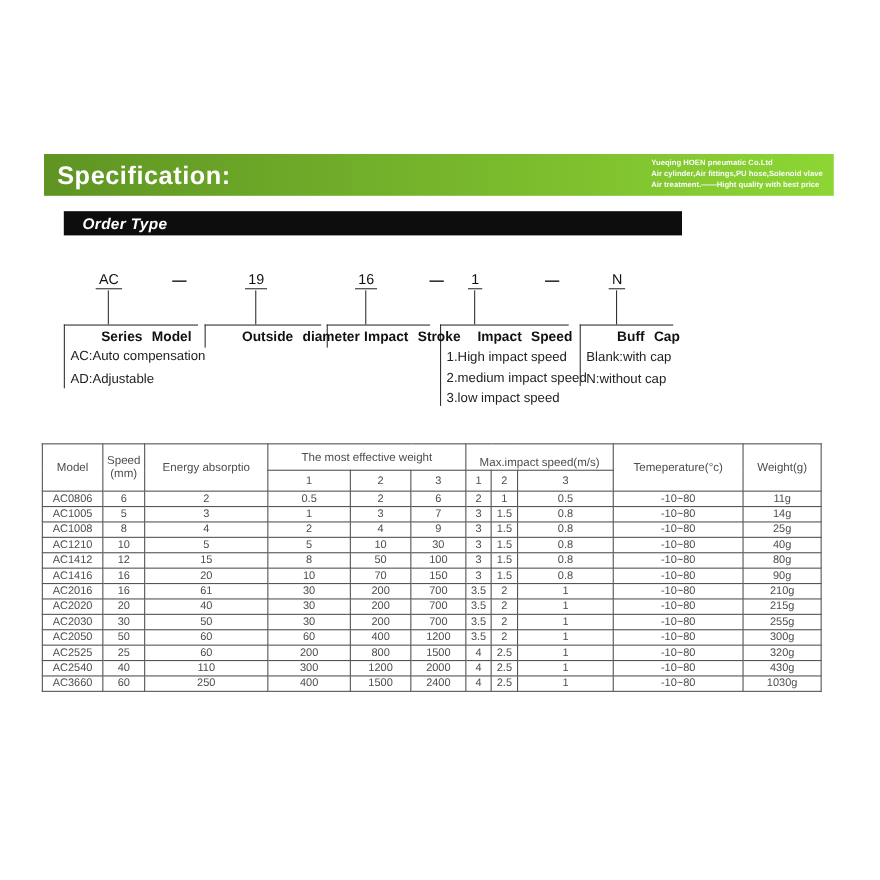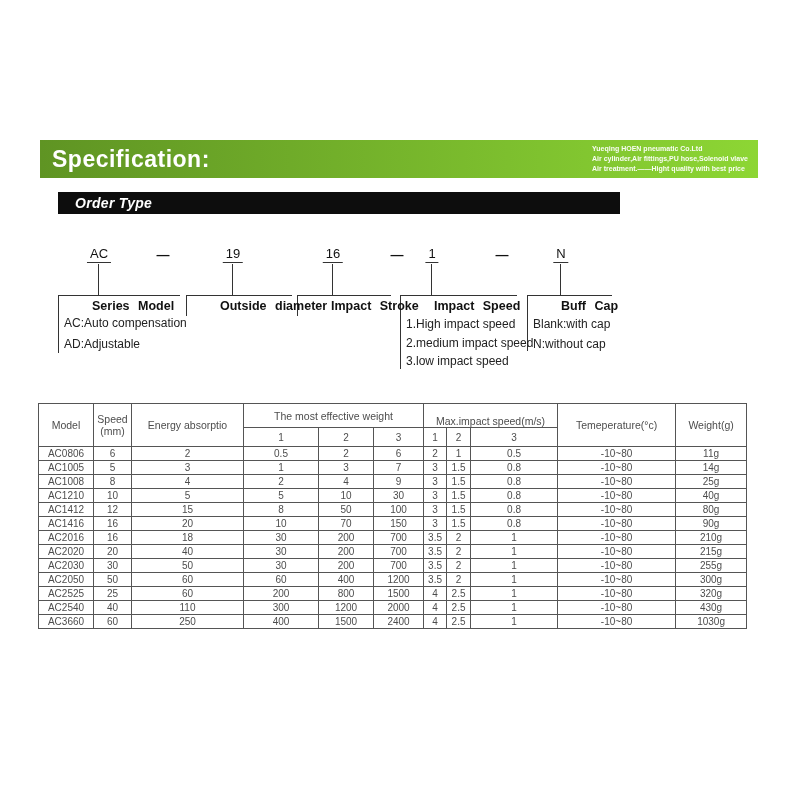--- a/index.html
+++ b/index.html
@@ -234,21 +234,21 @@
           <td>150</td>
           <td>3</td>
           <td>1.5</td>
           <td>0.8</td>
           <td>-10~80</td>
           <td>90g</td>
         </tr>
         <tr>
           <td>AC2016</td>
           <td>16</td>
-          <td>18</td>
+          <td>61</td>
           <td>30</td>
           <td>200</td>
           <td>700</td>
           <td>3.5</td>
           <td>2</td>
           <td>1</td>
           <td>-10~80</td>
           <td>210g</td>
         </tr>
         <tr>

